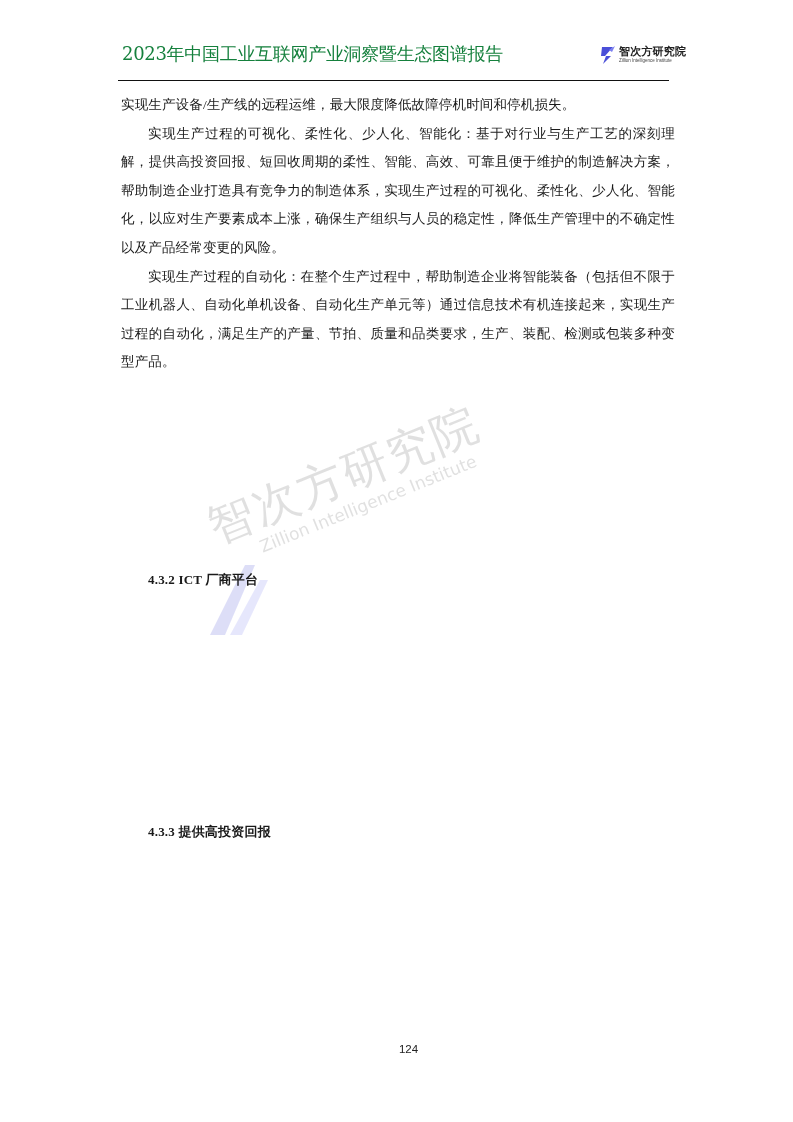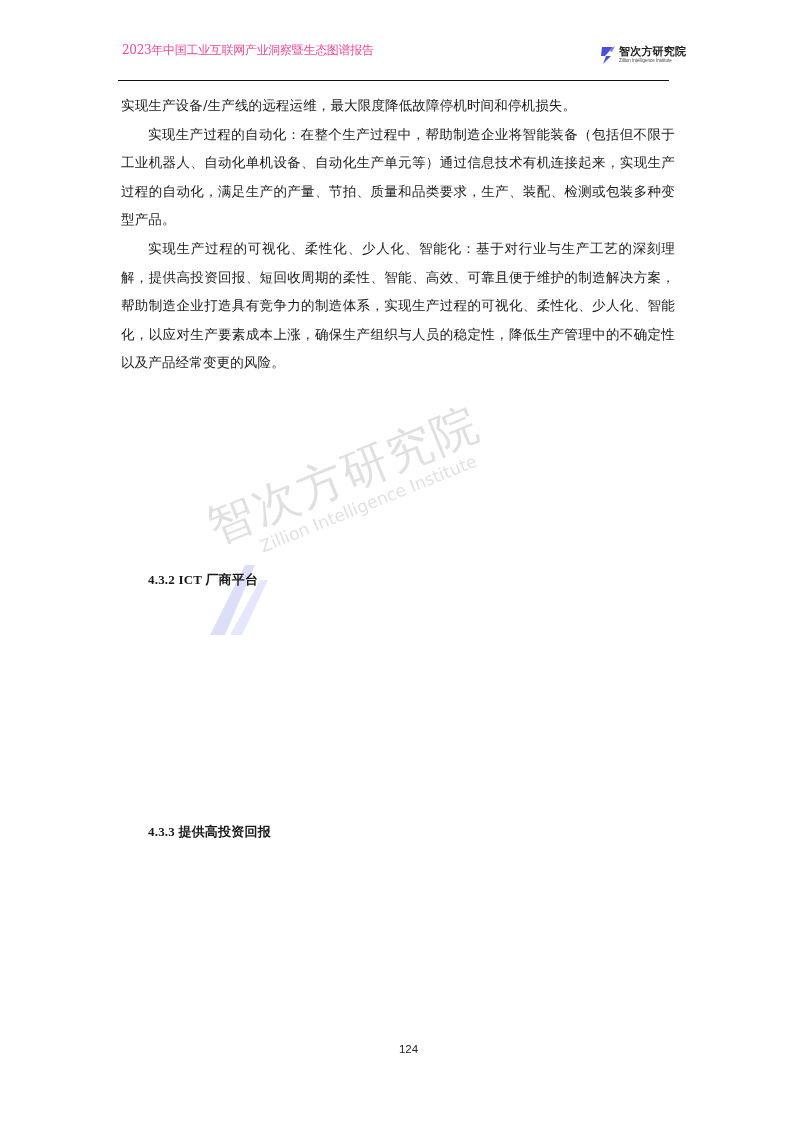--- a/index.html
+++ b/index.html
@@ -1,29 +1,29 @@
 <!DOCTYPE html>
 <html><head>
 <meta charset="utf-8">
 <style>
   html, body { margin: 0; padding: 0; background: #ffffff; }
   body { width: 793px; height: 1122px; position: relative; overflow: hidden;
          font-family: "DejaVu Serif", "Liberation Serif", serif; color: #1a1a1a; }
-  .header-title { position: absolute; left: 122px; top: 42px; font-size: 12px; color: #ec4899;
+  .header-title { position: absolute; left: 122px; top: 42px; font-size: 18px; color: #15803d;
                   font-family: "DejaVu Serif", "Liberation Serif", serif; letter-spacing: -0.3px; }
   .logo { position: absolute; left: 600px; top: 44px; display: flex; align-items: center; }
   .logo-mark { width: 16px; height: 22px; margin-right: 3px; }
   .logo-text { display: flex; flex-direction: column; line-height: 1; }
   .logo-cn { font-family: "DejaVu Sans", "Liberation Sans", sans-serif; font-size: 11px; color: #222; font-weight: bold; letter-spacing: 0.2px; }
   .logo-en { font-family: "Liberation Sans", sans-serif; font-size: 4.5px; color: #444; margin-top: 2px; }
   .header-rule { position: absolute; left: 118px; top: 80px; width: 551px; height: 1px; background: #111; }
 
   .body-text { position: absolute; left: 121px; width: 554px; font-size: 13.5px; line-height: 28.6px;
                text-align: justify; letter-spacing: 0.15px; }
-  .para { margin: 0; text-indent: 27px; }
+  .para { margin: 0; text-indent: 27px; font-family: Liberation Serif, serif; }
   .para.noindent { text-indent: 0; }
   .heading { position: absolute; left: 148px; font-size: 13px; font-weight: bold;
              font-family: Liberation Serif, serif; letter-spacing: 0.2px; margin-top: 40px; }
 
   .watermark { position: absolute; left: 255px; top: 490px; width: 320px; height: 150px;
                pointer-events: none; transform: rotate(-22deg); transform-origin: left bottom; opacity: 0.22; }
   .wm-cn { font-family: "DejaVu Sans", "Liberation Sans", sans-serif; font-size: 46px; color: #777; letter-spacing: 2px; }
   .wm-en { font-family: "DejaVu Sans", "Liberation Sans", sans-serif; font-size: 17px; color: #777; margin-left: 40px; margin-top: -6px; }
   .wm-mark { position: absolute; left: 200px; top: 555px; width: 70px; height: 90px; opacity: 0.18; pointer-events:none; }
 
@@ -50,22 +50,22 @@
   <path d="M10 80 L45 10 L55 10 L25 80 Z" fill="#4a4fd8"></path>
   <path d="M30 80 L60 25 L68 25 L42 80 Z" fill="#7b7ff0"></path>
 </svg>
 <div class="watermark">
   <div class="wm-cn">智次方研究院</div>
   <div class="wm-en">Zillion Intelligence Institute</div>
 </div>
 
 <div class="body-text" style="top: 91px;">
   <p class="para noindent">实现生产设备/生产线的远程运维，最大限度降低故障停机时间和停机损失。</p>
+  <p class="para">实现生产过程的可视化、柔性化、少人化、智能化：基于对行业与生产工艺的深刻理解，提供高投资回报、短回收周期的柔性、智能、高效、可靠且便于维护的制造解决方案，帮助制造企业打造具有竞争力的制造体系，实现生产过程的可视化、柔性化、少人化、智能化，以应对生产要素成本上涨，确保生产组织与人员的稳定性，降低生产管理中的不确定性以及产品经常变更的风险。</p>
   <p class="para">实现生产过程的自动化：在整个生产过程中，帮助制造企业将智能装备（包括但不限于工业机器人、自动化单机设备、自动化生产单元等）通过信息技术有机连接起来，实现生产过程的自动化，满足生产的产量、节拍、质量和品类要求，生产、装配、检测或包装多种变型产品。</p>
-  <p class="para">实现生产过程的可视化、柔性化、少人化、智能化：基于对行业与生产工艺的深刻理解，提供高投资回报、短回收周期的柔性、智能、高效、可靠且便于维护的制造解决方案，帮助制造企业打造具有竞争力的制造体系，实现生产过程的可视化、柔性化、少人化、智能化，以应对生产要素成本上涨，确保生产组织与人员的稳定性，降低生产管理中的不确定性以及产品经常变更的风险。</p>
 </div>
 
 <div class="heading" style="top: 531px;">4.3.2 ICT 厂商平台</div>
 <div class="body-text" style="top: 568px;">
 </div>
 
 <div class="heading" style="top: 783px;">4.3.3 提供高投资回报</div>
 <div class="body-text" style="top: 821px;">
 </div>
 

